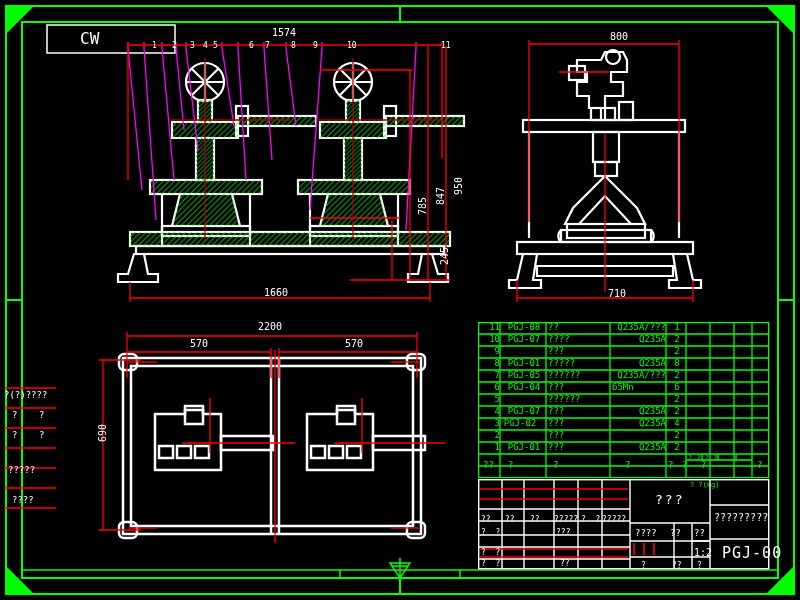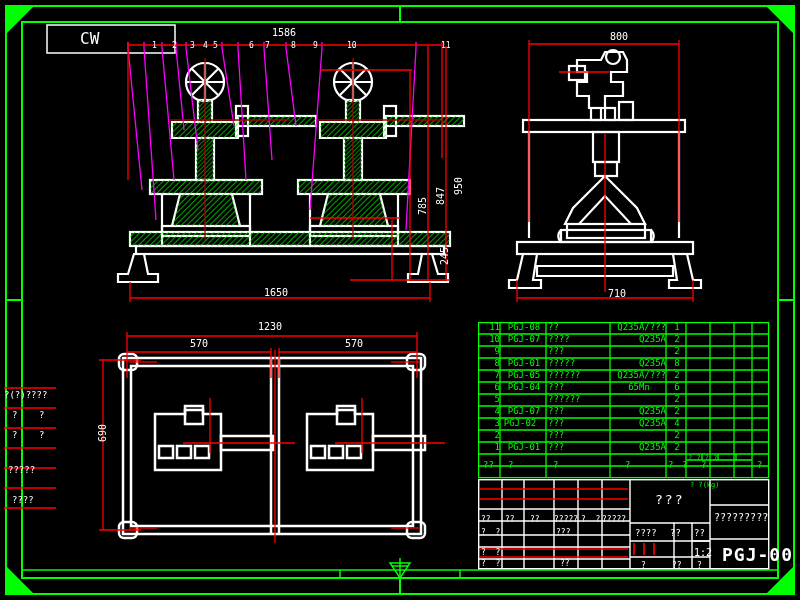--- a/index.html
+++ b/index.html
@@ -190,22 +190,22 @@
   <div class="txt w" style="left:190px;top:42px;font-size:8px;">3</div>
   <div class="txt w" style="left:203px;top:42px;font-size:8px;">4</div>
   <div class="txt w" style="left:213px;top:42px;font-size:8px;">5</div>
   <div class="txt w" style="left:249px;top:42px;font-size:8px;">6</div>
   <div class="txt w" style="left:265px;top:42px;font-size:8px;">7</div>
   <div class="txt w" style="left:291px;top:42px;font-size:8px;">8</div>
   <div class="txt w" style="left:313px;top:42px;font-size:8px;">9</div>
   <div class="txt w" style="left:347px;top:42px;font-size:8px;">10</div>
   <div class="txt w" style="left:441px;top:42px;font-size:8px;">11</div>
 
-  <div class="txt w" style="left:272px;top:28px;font-size:10px;">1586</div>
-  <div class="txt w" style="left:264px;top:288px;font-size:10px;">1650</div>
+  <div class="txt w" style="left:272px;top:28px;font-size:10px;">1574</div>
+  <div class="txt w" style="left:264px;top:288px;font-size:10px;">1660</div>
   <div class="txt w vert" style="left:440px;top:265px;font-size:10px;transform:rotate(-90deg);">245</div>
   <div class="txt w vert" style="left:418px;top:215px;font-size:10px;transform:rotate(-90deg);">785</div>
   <div class="txt w vert" style="left:436px;top:205px;font-size:10px;transform:rotate(-90deg);">847</div>
   <div class="txt w vert" style="left:454px;top:195px;font-size:10px;transform:rotate(-90deg);">950</div>
 
   <svg class="abs" style="left:505;top:30" width="240" height="280">
     <g stroke="#ffffff" fill="none" stroke-width="2.2">
 
       <path d="M72 30 L96 30 L100 22 L118 22 L122 30 L122 42 L106 42 L106 52 L118 52 L118 66
                L100 66 L100 78 L84 78 L84 66 L72 66 L72 52 L82 52 L82 42 L72 42 Z"></path>
@@ -299,21 +299,21 @@
       <line x1="125" y1="80" x2="125" y2="135"></line>
       <line x1="98" y1="125" x2="210" y2="125"></line>
       <line x1="277" y1="80" x2="277" y2="135"></line>
       <line x1="250" y1="125" x2="360" y2="125"></line>
       <line x1="44" y1="44" x2="72" y2="44"></line>
       <line x1="44" y1="210" x2="72" y2="210"></line>
       <line x1="306" y1="44" x2="334" y2="44"></line>
       <line x1="306" y1="210" x2="334" y2="210"></line>
     </g>
   </svg>
-  <div class="txt w" style="left:258px;top:322px;font-size:10px;">1230</div>
+  <div class="txt w" style="left:258px;top:322px;font-size:10px;">2200</div>
   <div class="txt w" style="left:190px;top:339px;font-size:10px;">570</div>
   <div class="txt w" style="left:345px;top:339px;font-size:10px;">570</div>
   <div class="txt w vert" style="left:98px;top:442px;font-size:10px;transform:rotate(-90deg);">690</div>
 
   <svg class="abs" style="left:478;top:322" width="292" height="157">
     <g stroke="#00ff00" stroke-width="1.3" fill="none">
       <rect x="0.6" y="0.6" width="290" height="155"></rect>
 
       <line x1="0" y1="12" x2="291" y2="12"></line>
       <line x1="0" y1="24" x2="291" y2="24"></line>
@@ -365,21 +365,21 @@
       <div class="txt g" style="left: 612px; top: 359px; width: 54px; font-size: 9px; text-align: right;">Q235A</div>
       <div class="txt g" style="left: 668px; top: 359px; width: 18px; font-size: 9px; text-align: center;">8</div>
       <div class="txt g" style="left: 482px; top: 371px; width: 18px; font-size: 9px; text-align: right;">7</div>
       <div class="txt g" style="left: 502px; top: 371px; width: 44px; font-size: 9px; text-align: center;">PGJ-05</div>
       <div class="txt g" style="left: 548px; top: 371px; width: 62px; font-size: 9px; text-align: left;">??????</div>
       <div class="txt g" style="left: 612px; top: 371px; width: 54px; font-size: 9px; text-align: right;">Q235A/???</div>
       <div class="txt g" style="left: 668px; top: 371px; width: 18px; font-size: 9px; text-align: center;">2</div>
       <div class="txt g" style="left: 482px; top: 383px; width: 18px; font-size: 9px; text-align: right;">6</div>
       <div class="txt g" style="left: 502px; top: 383px; width: 44px; font-size: 9px; text-align: center;">PGJ-04</div>
       <div class="txt g" style="left: 548px; top: 383px; width: 62px; font-size: 9px; text-align: left;">???</div>
-      <div class="txt g" style="left: 612px; top: 383px; width: 54px; font-size: 9px; text-align: center;">65Mn</div>
+      <div class="txt g" style="left: 612px; top: 383px; width: 62px; font-size: 9px; text-align: left;">65Mn</div>
       <div class="txt g" style="left: 668px; top: 383px; width: 18px; font-size: 9px; text-align: center;">6</div>
       <div class="txt g" style="left: 482px; top: 395px; width: 18px; font-size: 9px; text-align: right;">5</div>
       <div class="txt g" style="left: 548px; top: 395px; width: 62px; font-size: 9px; text-align: left;">??????</div>
       <div class="txt g" style="left: 668px; top: 395px; width: 18px; font-size: 9px; text-align: center;">2</div>
       <div class="txt g" style="left: 482px; top: 407px; width: 18px; font-size: 9px; text-align: right;">4</div>
       <div class="txt g" style="left: 502px; top: 407px; width: 44px; font-size: 9px; text-align: center;">PGJ-07</div>
       <div class="txt g" style="left: 548px; top: 407px; width: 62px; font-size: 9px; text-align: left;">???</div>
       <div class="txt g" style="left: 612px; top: 407px; width: 54px; font-size: 9px; text-align: right;">Q235A</div>
       <div class="txt g" style="left: 668px; top: 407px; width: 18px; font-size: 9px; text-align: center;">2</div>
       <div class="txt g" style="left: 482px; top: 419px; width: 18px; font-size: 9px; text-align: right;">3</div>
@@ -468,15 +468,15 @@
   <div class="txt w" style="left:655px;top:493px;font-size:13px;letter-spacing:2px;">???</div>
   <div class="txt w" style="left:635px;top:529px;font-size:9px;">????</div>
   <div class="txt w" style="left:670px;top:529px;font-size:9px;">??</div>
   <div class="txt w" style="left:694px;top:529px;font-size:9px;">??</div>
   <div class="txt w" style="left:694px;top:548px;font-size:10px;">1:2</div>
   <div class="txt w" style="left:641px;top:562px;font-size:8px;">?</div>
   <div class="txt w" style="left:672px;top:562px;font-size:8px;">??</div>
   <div class="txt w" style="left:697px;top:562px;font-size:8px;">?</div>
 
   <div class="txt w" style="left:714px;top:513px;font-size:10px;">?????????</div>
-  <div class="txt w" style="left:722px;top:546px;font-size:18px;letter-spacing:1px;font-weight:bold;">PGJ-00</div>
+  <div class="txt w" style="left:722px;top:546px;font-size:15px;letter-spacing:1px;">PGJ-00</div>
 
 </div>
 
 </body></html>

